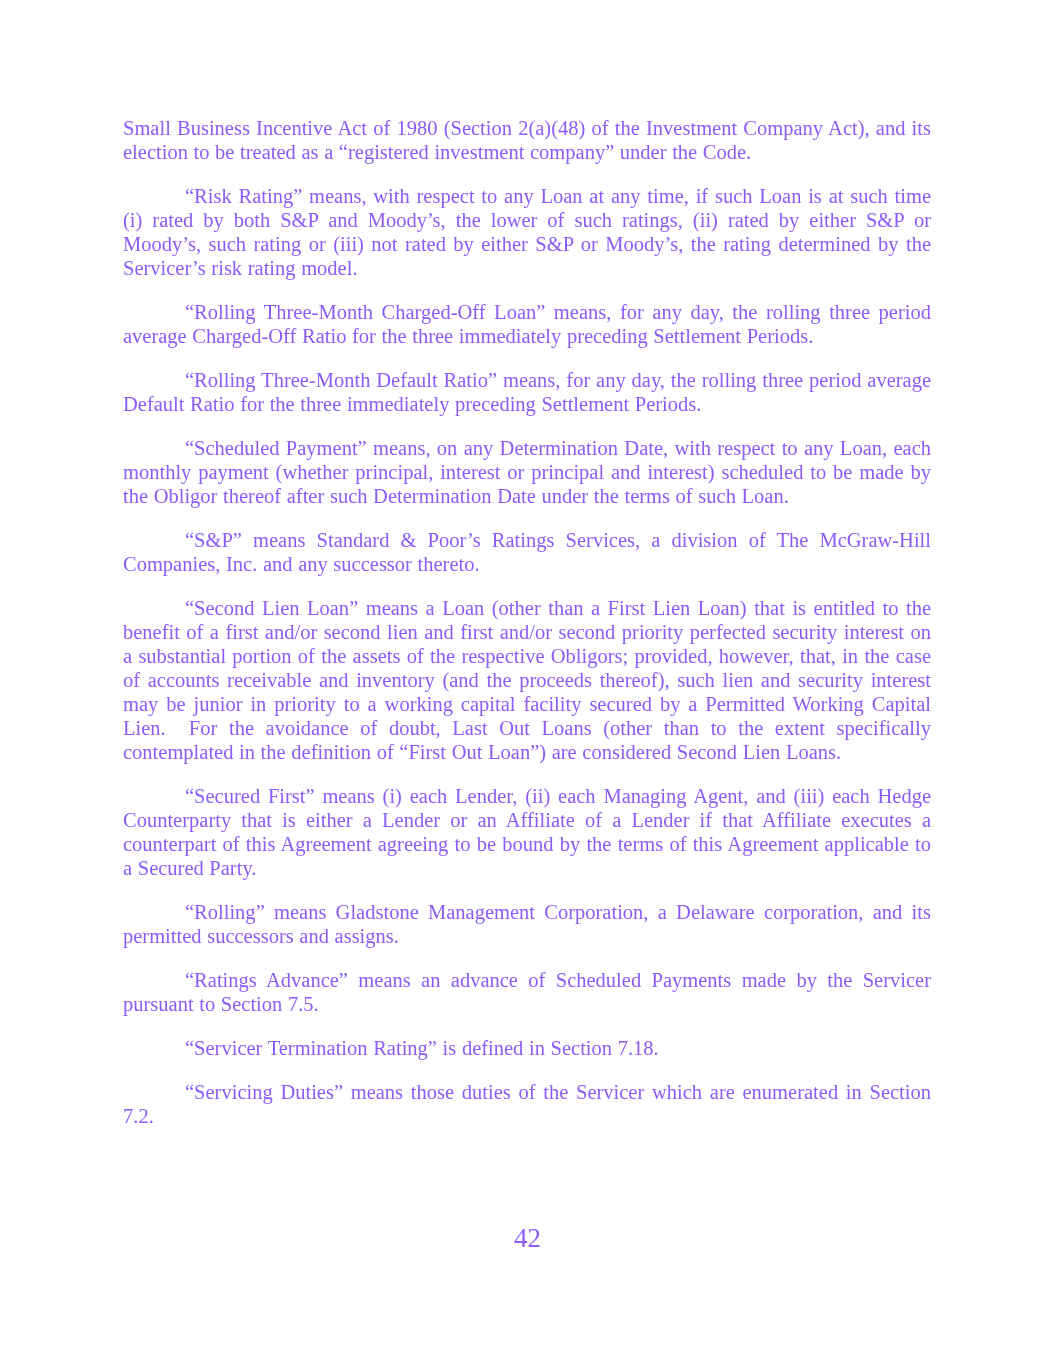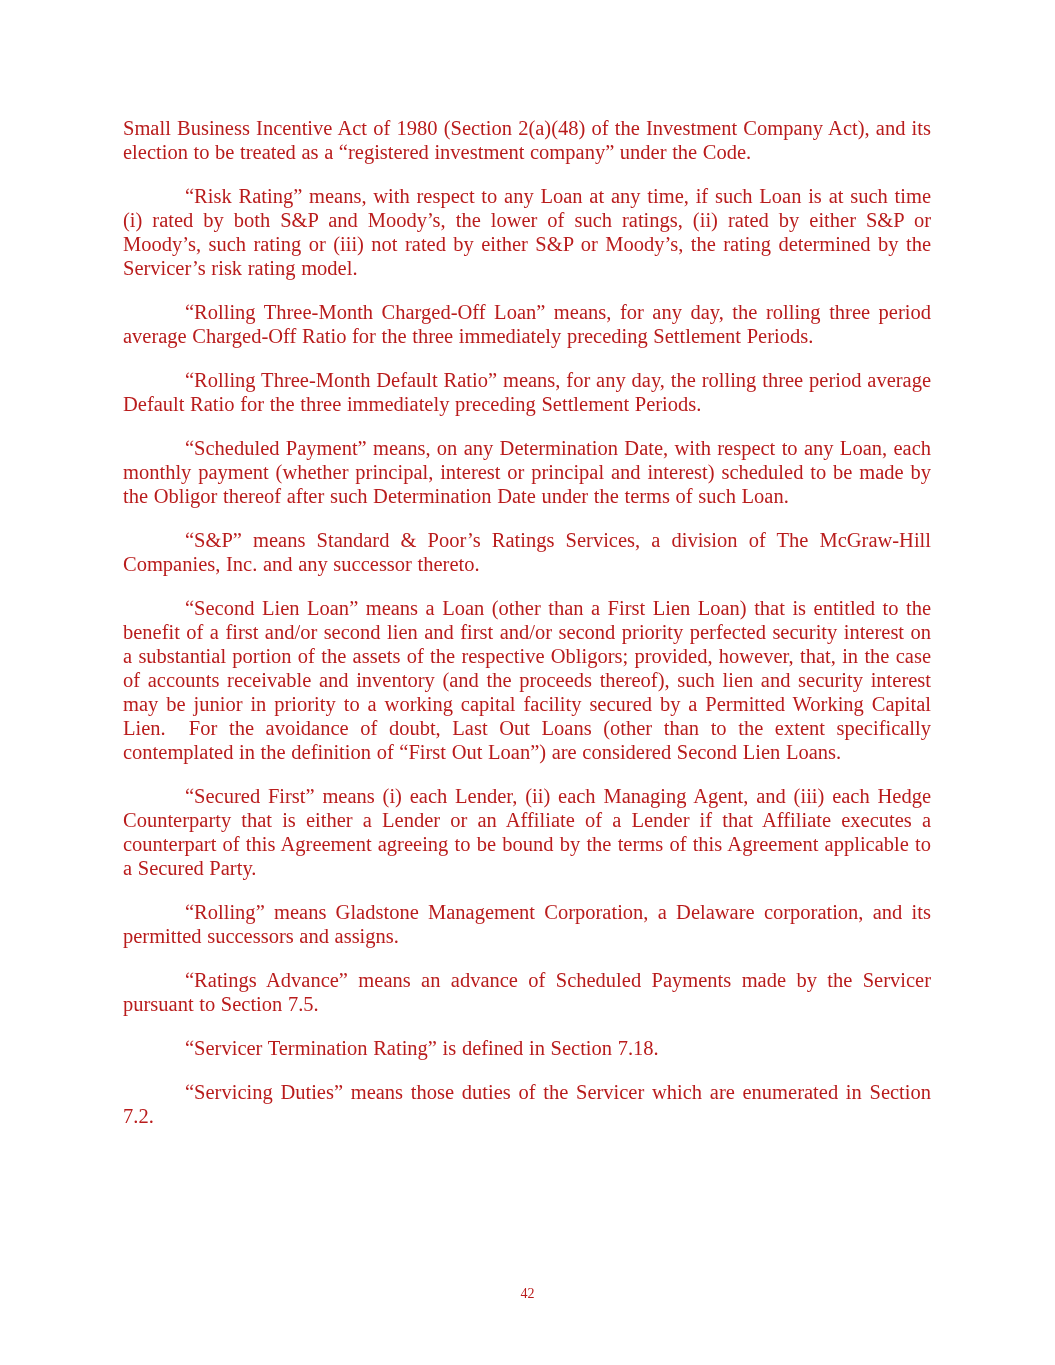--- a/index.html
+++ b/index.html
@@ -5,21 +5,21 @@
   html, body {
     margin: 0;
     padding: 0;
     background: #ffffff;
   }
   .page {
     position: relative;
     width: 1055px;
     height: 1365px;
     background: #ffffff;
-    color: #b91c1c;
+    color: #8b5cf6;
     font-family: "Liberation Serif", serif;
     overflow: hidden;
   }
   .content {
     position: absolute;
     left: 123px;
     top: 116px;
     width: 808px;
   }
   .para {
@@ -31,24 +31,24 @@
   }
   .para.indent {
     text-indent: 62px;
   }
   .u {
     text-decoration-thickness: 1.4px;
   }
   .footer {
     position: absolute;
     left: 0;
-    top: 1282px;
+    top: 1226px;
     width: 100%;
     text-align: center;
-    font-size: 14px;
+    font-size: 27px;
     line-height: 24px;
   }
 </style>
 </head>
 <body>
 
 <div class="page">
   <div class="content" id="doc-body">
       <p class="para"><span>Small Business Incentive Act of 1980 (Section 2(a)(48) of the Investment Company Act), and its election to be treated as a “registered investment company” under the Code.</span></p>
       <p class="para indent"><span>“</span><span class="u">Risk Rating</span><span>” means, with respect to any Loan at any time, if such Loan is at such time (i) rated by both S&amp;P and Moody’s, the lower of such ratings, (ii) rated by either S&amp;P or Moody’s, such rating or (iii) not rated by either S&amp;P or Moody’s, the rating determined by the Servicer’s risk rating model.</span></p>

